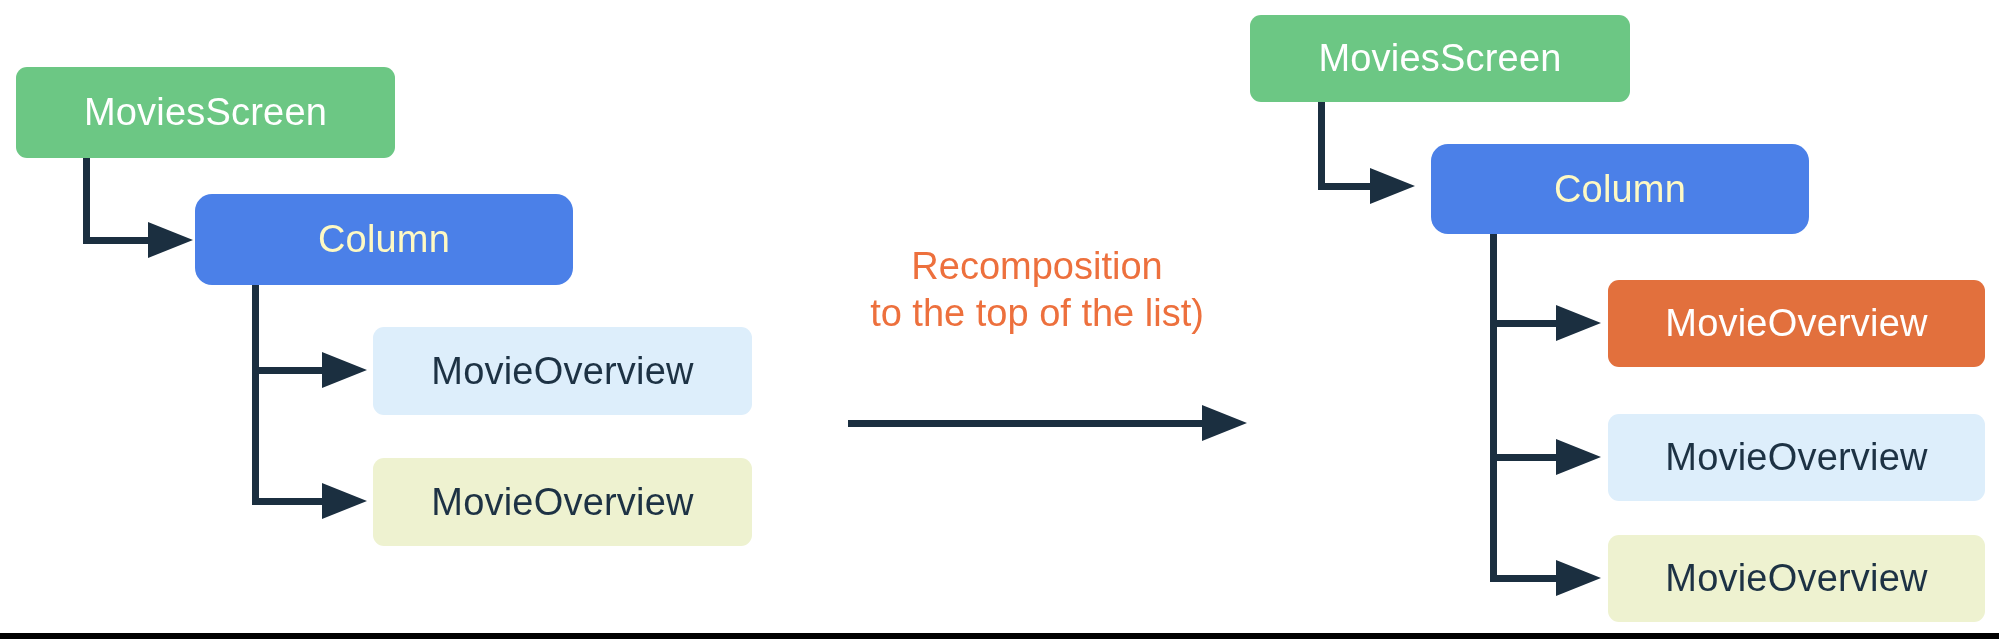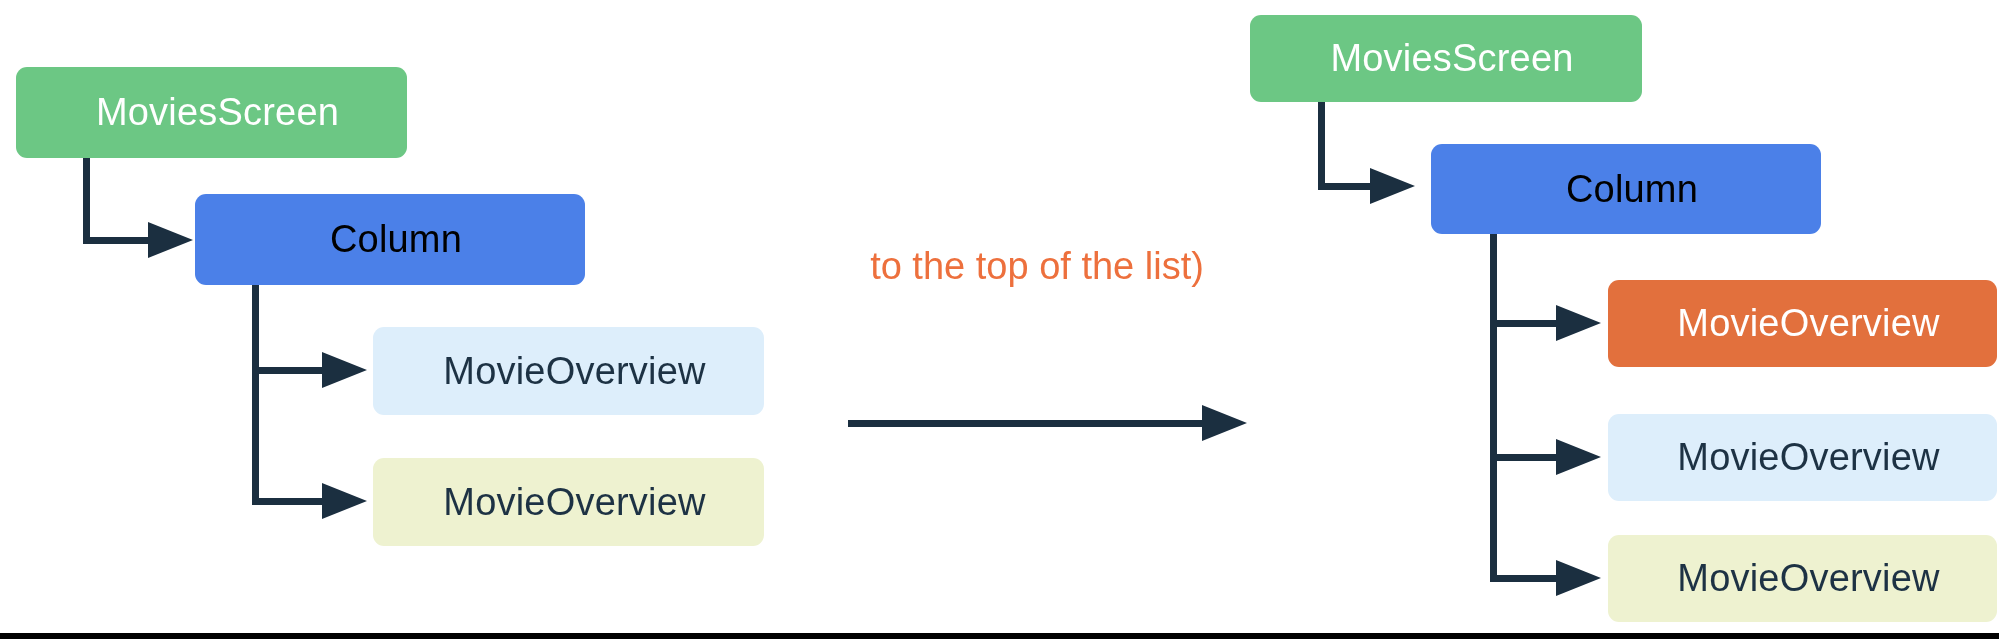--- a/index.html
+++ b/index.html
@@ -14,24 +14,23 @@
   .node {
     position: absolute;
     border-radius: 11px;
     display: flex;
     align-items: center;
     justify-content: center;
     font-size: 38px;
     font-weight: 500;
     letter-spacing: 0.2px;
     white-space: nowrap;
-    padding-left: 12px;
   }
   .node.green   { background: #6cc784; color: #ffffff; }
-  .node.blue    { background: #4b80e8; color: #000000; }
+  .node.blue    { background: #4b80e8; color: #fef9c3; border-radius: 17px; }
   .node.lblue   { background: #ddeefb; color: #1d3244; }
   .node.pyellow { background: #eef2d0; color: #1d3244; }
   .node.orange  { background: #e2703d; color: #ffffff; }
 
   .line {
     position: absolute;
     background: #1b2f40;
   }
   .arrowhead {
     position: absolute;
@@ -84,20 +83,21 @@
     </div>
 
     <div class="line" style="left:252px; top:498px; width:72px; height:7px;"></div>
     <div class="arrowhead" style="left:322px; top:483px;"></div>
     <div class="node pyellow" style="left:373px; top:458px; width:379px; height:88px;">
       <span>MovieOverview</span>
     </div>
   </div>
 
   <div id="annotation">
+    <div>Recomposition</div>
     <div>to the top of the list)</div>
   </div>
   <div class="line" style="left:848px; top:420px; width:356px; height:7px;"></div>
   <div class="arrowhead" style="left:1202px; top:405px;"></div>
 
   <div>
     <div class="node green" style="left:1250px; top:15px; width:380px; height:87px;">
       <span>MoviesScreen</span>
     </div>
 

